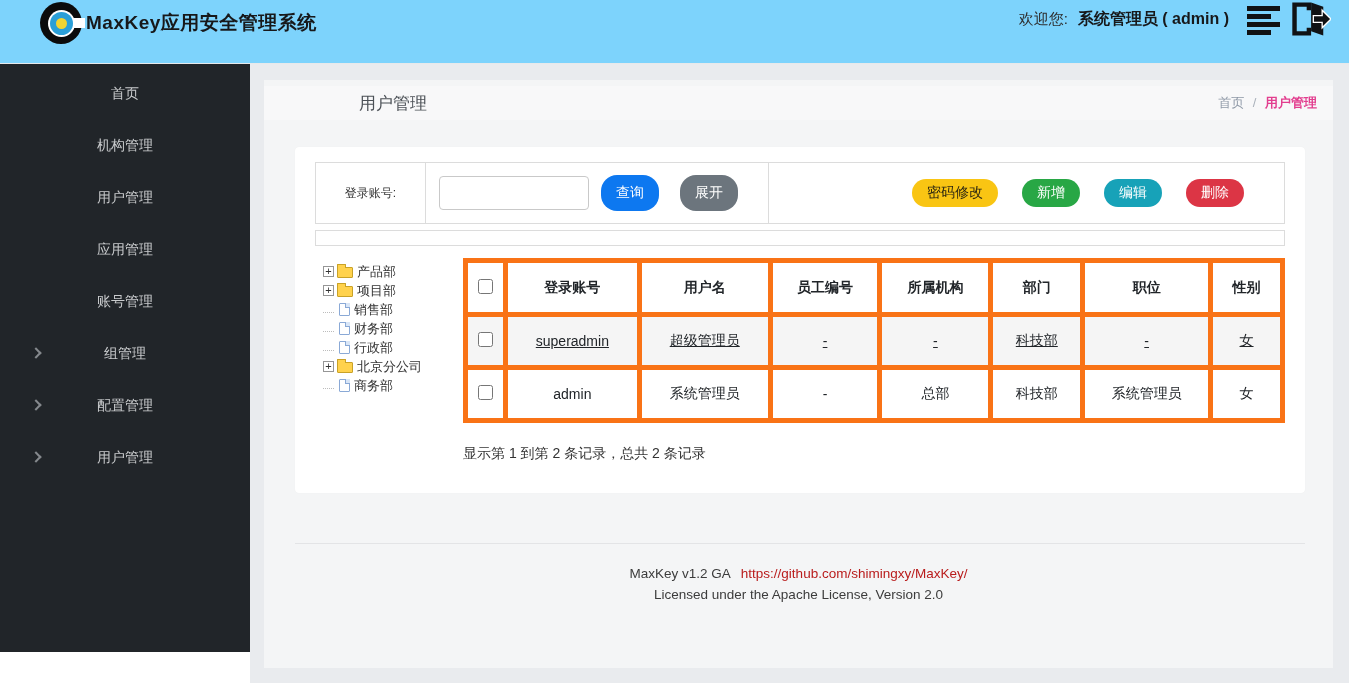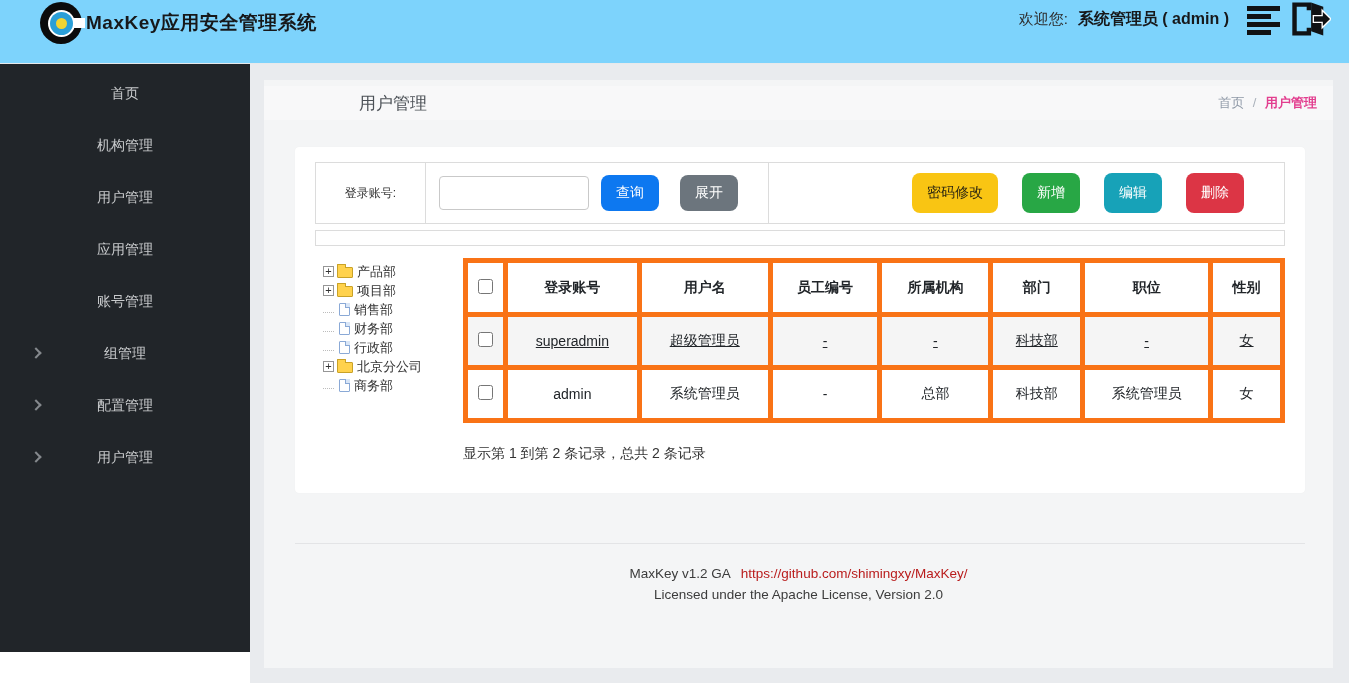--- a/index.html
+++ b/index.html
@@ -70,27 +70,27 @@
   }
   .sr-query {
     width:343px; border-right:1px solid #dcdcdc; display:flex;
     align-items:center; padding-left:13px;
   }
   .sr-input {
     width:150px; height:34px; border:1px solid #c9c9c9; border-radius:4px;
     padding:0 8px; font-size:14px; font-family:inherit; outline:none;
   }
   .btn {
-    border:none; border-radius:8px; font-size:14px; height:36px; padding:0 15px;
+    border:none; border-radius:16px; font-size:14px; height:36px; padding:0 15px;
     cursor:pointer; color:#fff; font-family:inherit; white-space:nowrap;
   }
   .btn-primary   { background:#0d78f0; margin-left:12px; }
   .btn-secondary { background:#6c757d; margin-left:21px; }
   .sr-actions { flex:1; display:flex; align-items:center; justify-content:flex-end; padding-right:40px; }
-  .sr-actions .btn { height:40px; margin-left:24px; }
+  .sr-actions .btn { height:28px; margin-left:24px; }
   .btn-warning { background:#f9c513; color:#2c2712; }
   .btn-success { background:#28a745; }
   .btn-info    { background:#17a2b8; }
   .btn-danger  { background:#dc3545; }
 
   .toolbar-strip { border:1px solid #dcdcdc; height:16px; margin-top:6px; background:#fff; }
 
   
   .body-row { display:flex; margin-top:12px; align-items:flex-start; }
   .tree { width:148px; padding:4px 0 0 8px; font-size:13px; color:#333; flex:none; }

